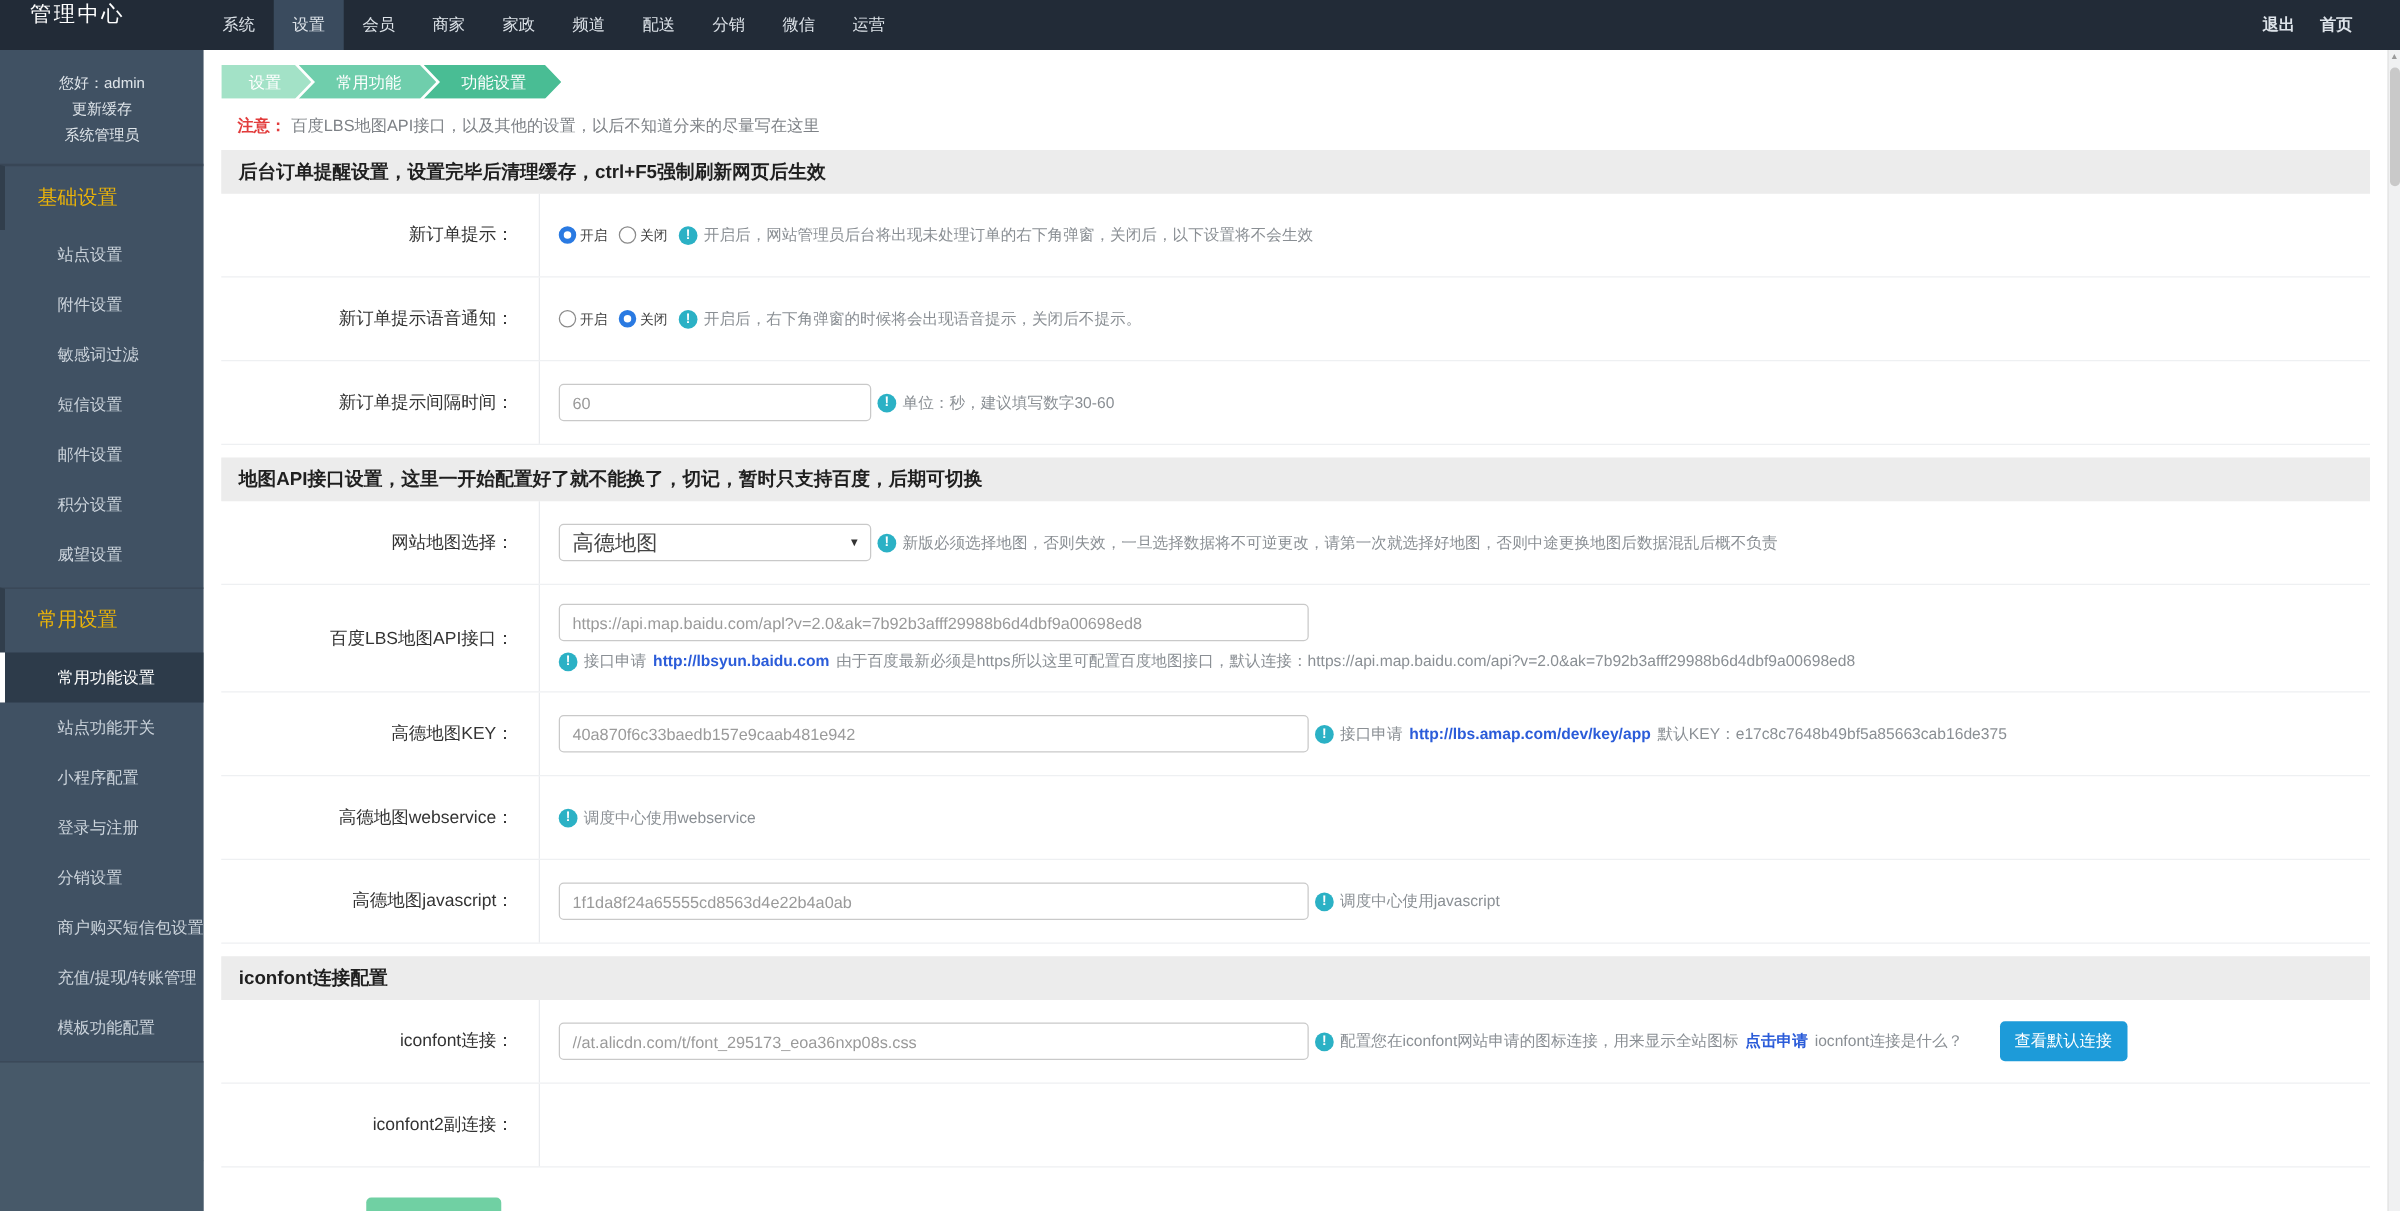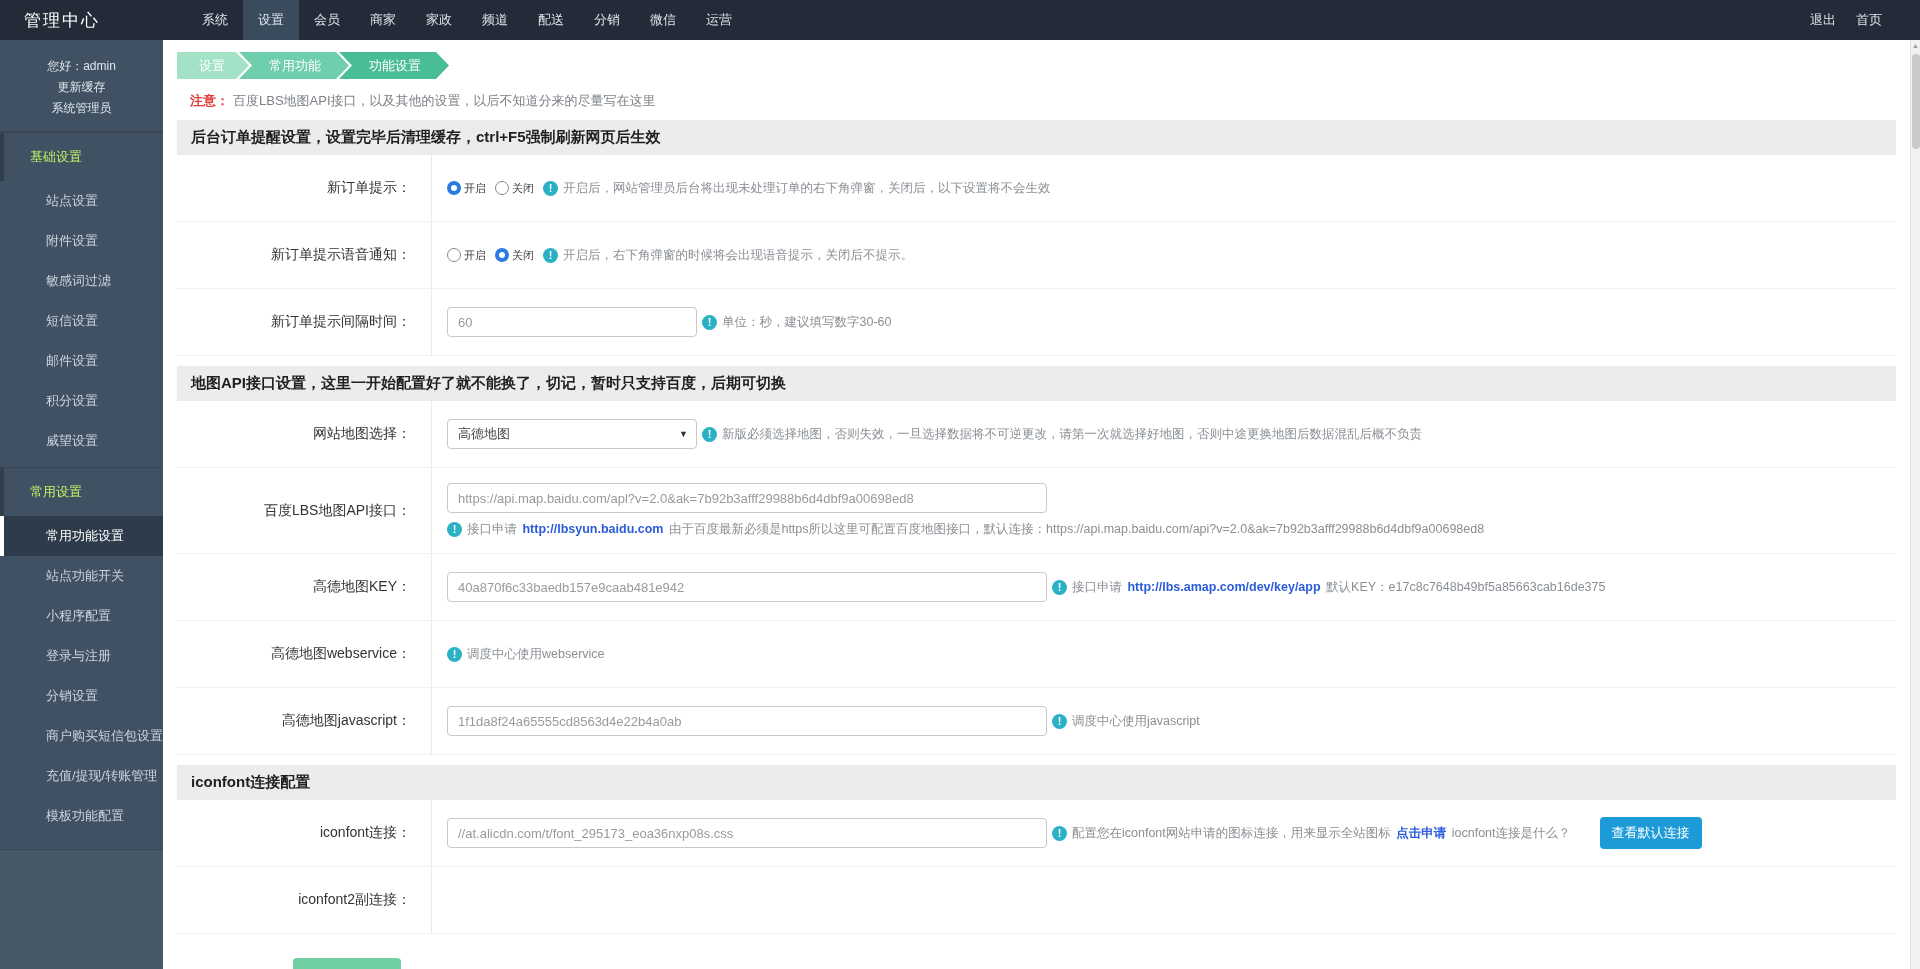--- a/index.html
+++ b/index.html
@@ -1,31 +1,31 @@
 <!DOCTYPE html>
 <html><head>
 <meta charset="utf-8">
 <style>
   * { box-sizing: border-box; margin: 0; padding: 0; }
   html,body { width:1920px; height:969px; overflow:hidden; }
   body { font-family:"Liberation Sans","DejaVu Sans",sans-serif; background:#fff; position:relative; font-size:13px; }
 
   
-  .topbar { position:absolute; top:0; left:0; width:1920px; height:40px; background:#222b37; display:flex; align-items:center; z-index:5;gap:24px; }
+  .topbar { position:absolute; top:0; left:0; width:1920px; height:40px; background:#222b37; display:flex; align-items:flex-start; z-index:5; }
   .logo { color:#fff; font-size:17px; letter-spacing:2px; padding:0 24px; width:163px; }
   .nav-items { display:flex; height:40px; }
   .nav-item { color:#dde3e9; font-size:13px; padding:0 15px; line-height:40px; cursor:pointer; }
   .nav-item.active { background:#3a4b5e; }
-  .nav-right { margin-left:auto; display:flex; height:40px; padding-right:28px; }
+  .nav-right { margin-left:auto; display:flex; height:40px; padding-right:28px;font-weight:bold; }
   .nav-right .nav-item { padding:0 10px; }
 
   
   .sidebar { position:absolute; top:40px; left:0; width:163px; bottom:0; background:#405163; color:#ccd4dc; }
   .sb-user { text-align:center; padding:16px 6px 12px; font-size:12px; color:#dfe5ea; line-height:21px; border-bottom:1px solid #384656; }
-  .sb-group { padding:15px 0 15px 26px; font-size:13px; color:#bef264; border-top:1px solid #384656; border-left:4px solid #313e4c; cursor:pointer; }
+  .sb-group { padding:15px 0 15px 26px; font-size:16px; color:#eab308; border-top:1px solid #384656; border-left:4px solid #313e4c; cursor:pointer; }
   .sb-items { padding-bottom:6px; }
   .sb-item { padding:11px 0 11px 42px; font-size:13px; color:#ccd4dc; border-left:4px solid transparent; cursor:pointer; }
   .sb-item.active { background:#2d3b4a; border-left:4px solid #ffffff; color:#fff; }
   .sb-footer { position:absolute; left:0; right:0; bottom:0; height:120px; background:#475969; border-top:1px solid #384656; }
 
   
   .main { position:absolute; top:40px; left:163px; right:10px; bottom:0; background:#fff; overflow:hidden; padding:12px 14px 0 14px; }
 
   
   .crumbs { display:flex; height:27px; margin-bottom:13px; }
@@ -50,21 +50,21 @@
   .radio { width:14px; height:14px; border-radius:50%; border:1px solid #8a8a8a; background:#fff; margin-right:3px; flex:none; }
   .radio.checked { border:4px solid #2a7ae2; }
 
   .info-icon { width:15px; height:15px; flex:none; border-radius:50%; background:#2bb1c5; color:#fff; font-size:11px; font-weight:bold; text-align:center; line-height:15px; display:inline-block; }
   .info-icon::after { content:"!"; }
 
   input.txt { height:30px; border:1px solid #c9c9c9; border-radius:4px; padding:0 10px; font-size:13px; color:#9a9a9a; font-family:"Liberation Sans","DejaVu Sans",sans-serif; outline:none; }
   .w-small { width:250px; }
   .w-wide { width:600px; }
 
-  .select-box { width:250px; height:30px; border:1px solid #c9c9c9; border-radius:4px; background:#fff; position:relative; display:flex; align-items:center; padding:0 10px; color:#444; font-size:13px; cursor:pointer; }
+  .select-box { width:250px; height:30px; border:1px solid #c9c9c9; border-radius:4px; background:#fff; position:relative; display:flex; align-items:center; padding:0 10px; color:#444; font-size:17px; cursor:pointer; }
   .select-arrow { position:absolute; right:8px; top:0; bottom:0; display:flex; align-items:center; color:#333; font-size:9px; }
   .select-arrow::after { content:"▼"; }
 
   .hint-link { color:#2b5cd9; font-weight:bold; text-decoration:none; cursor:pointer; margin:0 2px; }
   .hint-plain { color:#8a8f94;text-align:center; }
 
   .btn-blue { background:#1d9bd9; color:#fff; border:none; border-radius:4px; font-size:13px; padding:7px 12px; margin-left:24px; cursor:pointer; font-family:inherit; }
   .btn-green { background:#70d0a3; color:#fff; border:none; border-radius:4px; font-size:14px; padding:10px 26px; margin:24px 0 30px 116px; cursor:pointer; font-family:inherit; }
 
   

